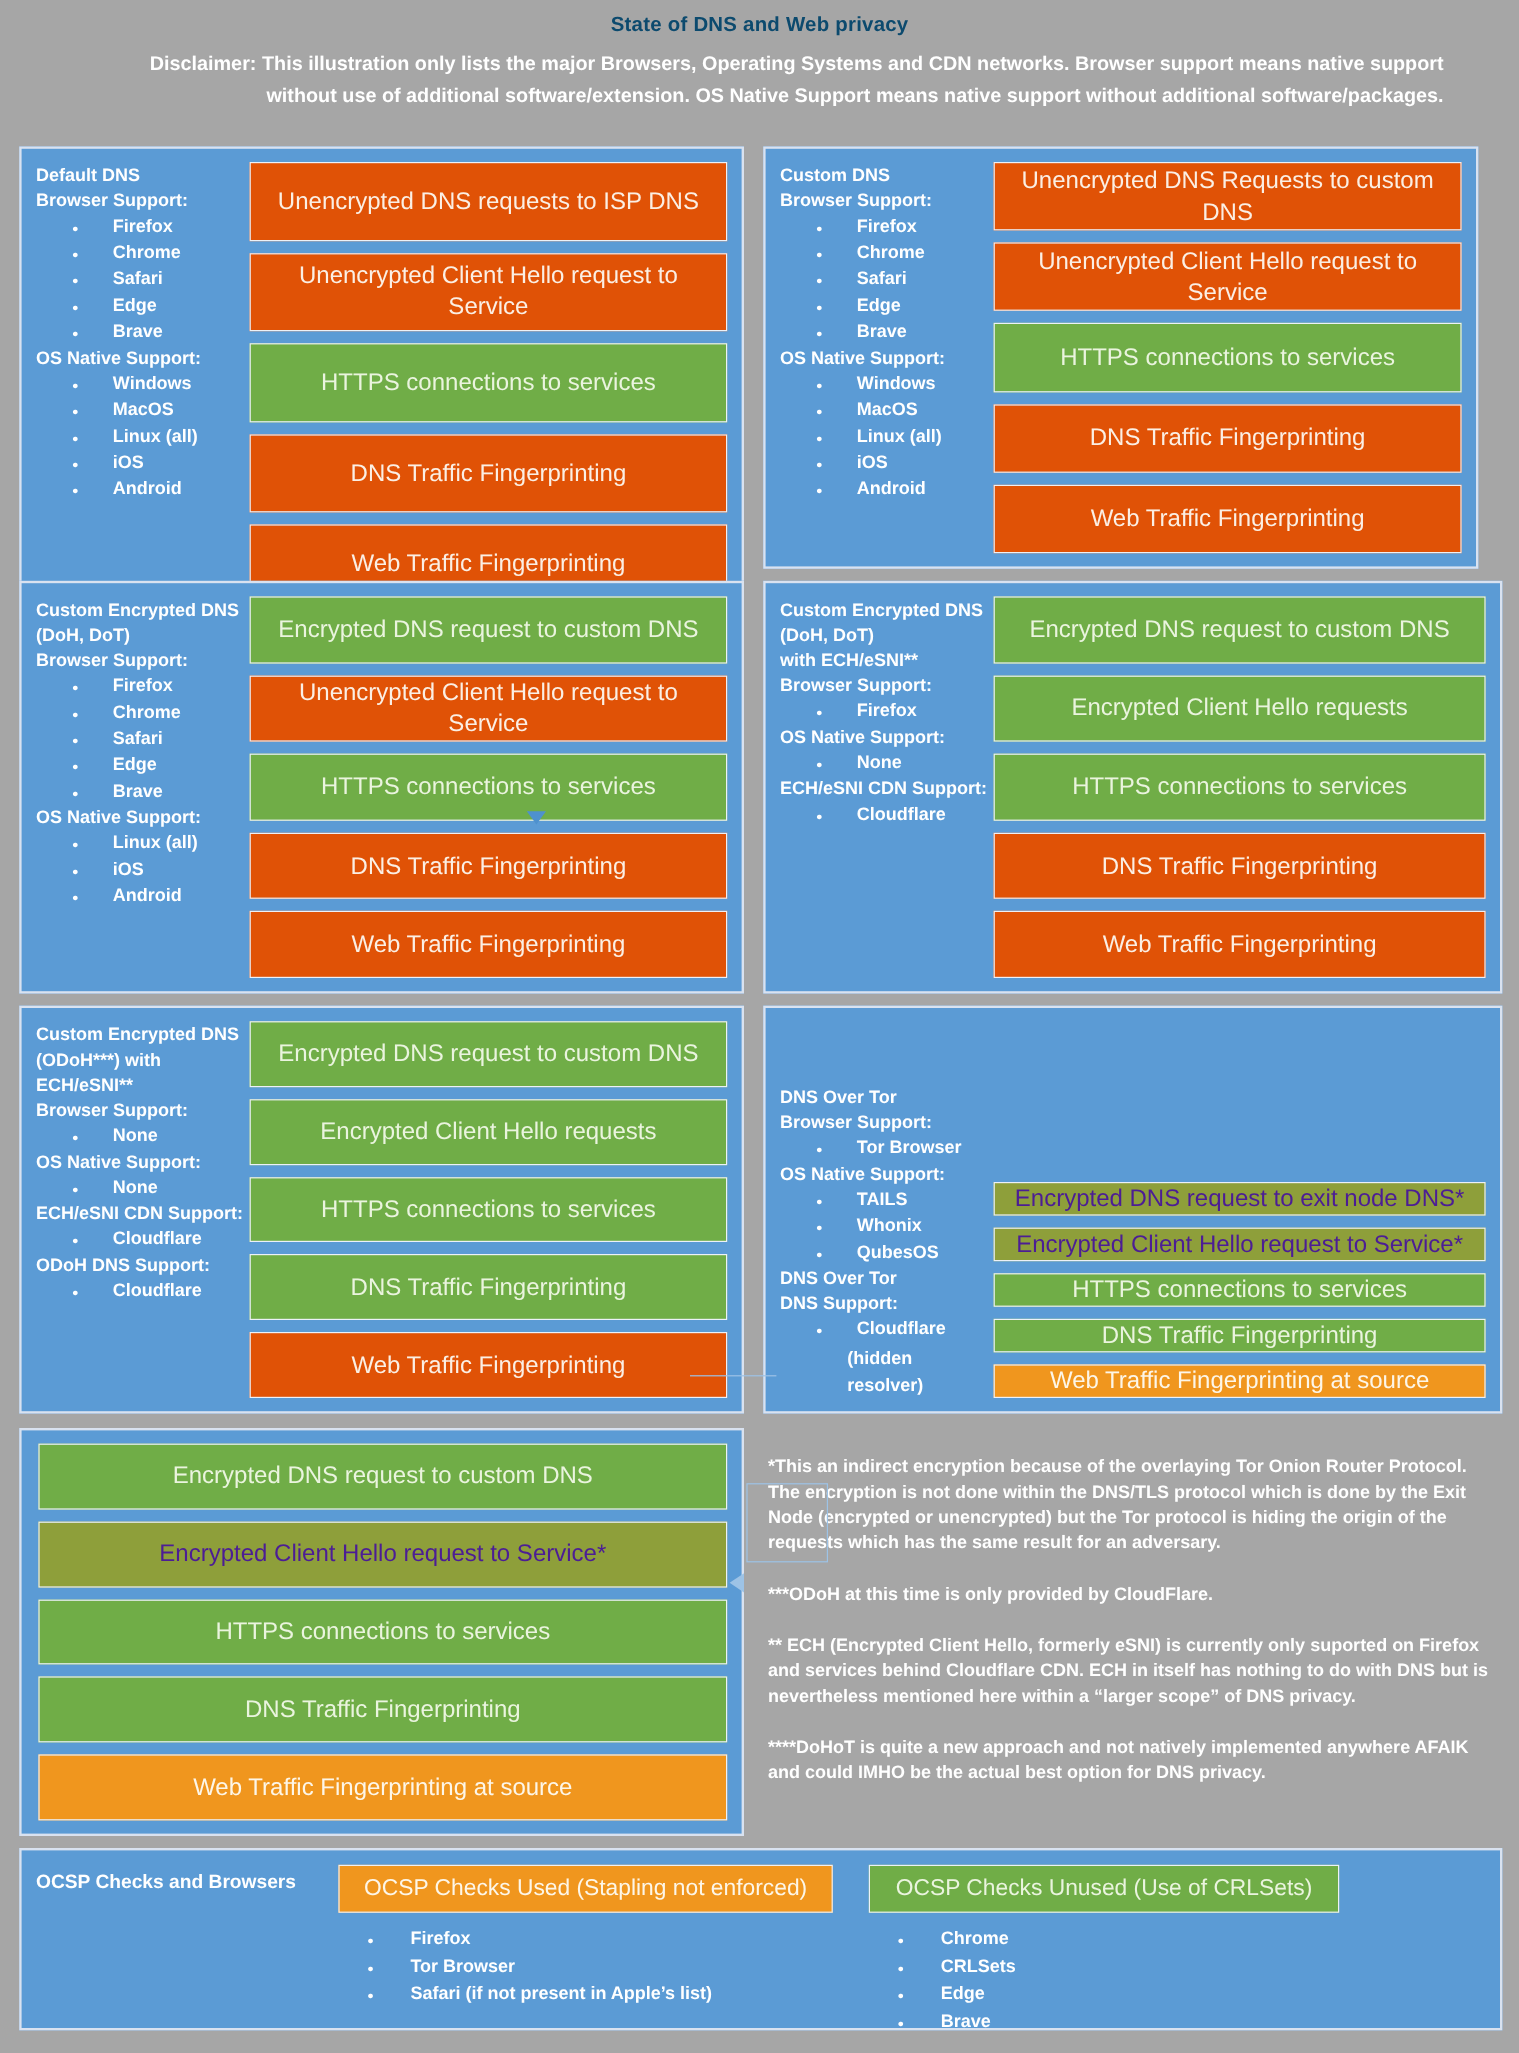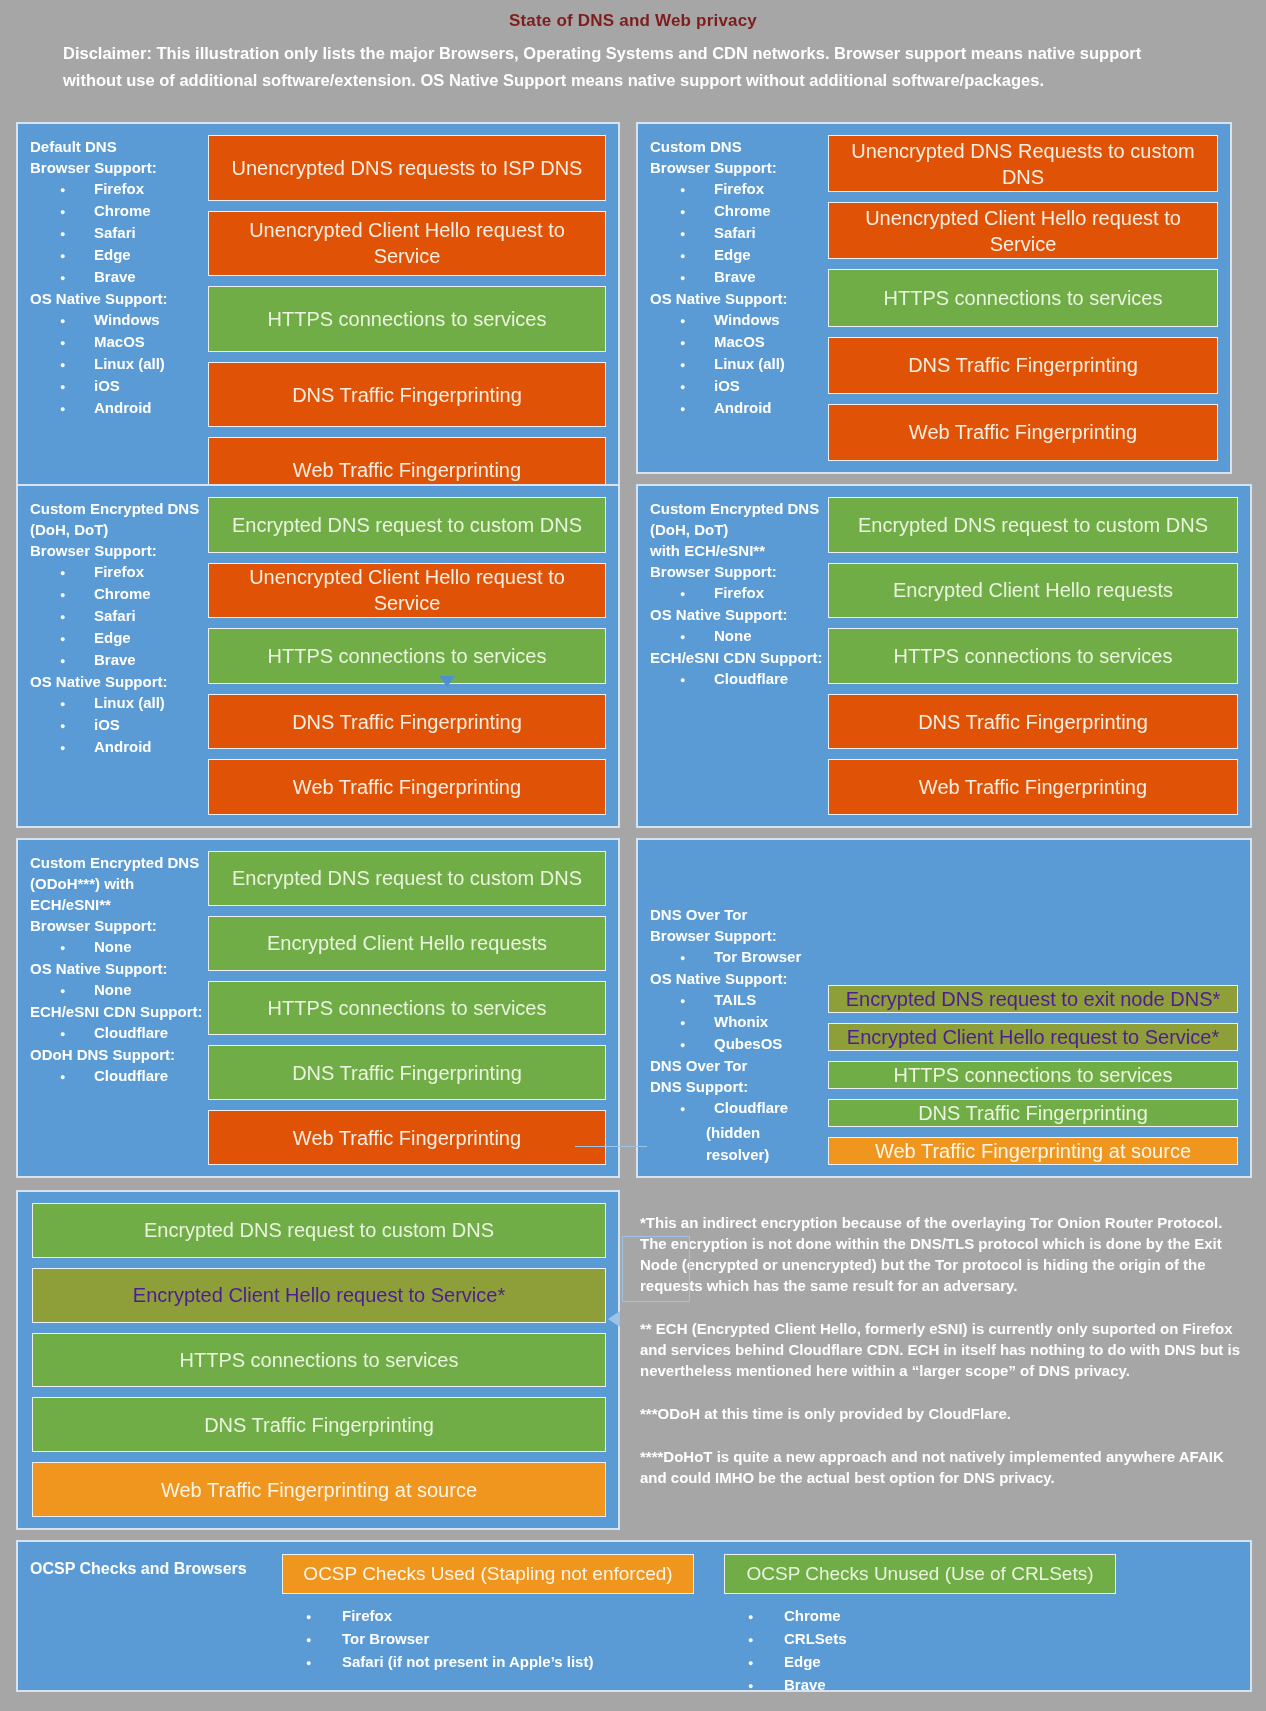--- a/index.html
+++ b/index.html
@@ -5,25 +5,25 @@
   html,body{margin:0;padding:0;}
   body{
     width:1266px;height:1711px;overflow:hidden;
     background:var(--bg,#A6A6A6);
     font-family:"Liberation Sans",sans-serif;
   }
   .page{position:relative;width:1266px;height:1711px;background:var(--bg,#A6A6A6);}
 
   .title{
     position:absolute;top:11px;left:0;width:100%;
-    text-align:center;color:#7f1d1d;font-weight:bold;font-size:17px;letter-spacing:.2px;
+    text-align:center;color:#0c4a6e;font-weight:bold;font-size:17px;letter-spacing:.2px;
   }
   .disclaimer{
     position:absolute;top:40px;left:63px;width:1140px;
-    text-align:left;color:#fff;font-weight:bold;font-size:16.5px;line-height:27px;
+    text-align:right;color:#fff;font-weight:bold;font-size:16.5px;line-height:27px;
   }
 
   .panel{
     position:absolute;box-sizing:border-box;
     background:var(--panel,#5B9BD5);
     border:2px solid #D9E2F0;
     padding:10px 12px;
     display:flex;
   }
   .p0{left:16px;top:122px;width:604px;height:394px;}
@@ -349,22 +349,22 @@
           <span class="bar-text">DNS Traffic Fingerprinting</span>
         </div>
         <div class="bar warn">
           <span class="bar-text">Web Traffic Fingerprinting at source</span>
         </div>
       </div>
     </div>
 
   <div class="notes" id="notes">
       <div class="note">*This an indirect encryption because of the overlaying Tor Onion Router Protocol. The encryption is not done within the DNS/TLS protocol which is done by the Exit Node (encrypted or unencrypted) but the Tor protocol is hiding the origin of the requests which has the same result for an adversary.</div>
+      <div class="note">***ODoH at this time is only provided by CloudFlare.</div>
       <div class="note">** ECH (Encrypted Client Hello, formerly eSNI) is currently only suported on Firefox and services behind Cloudflare CDN. ECH in itself has nothing to do with DNS but is nevertheless mentioned here within a “larger scope” of DNS privacy.</div>
-      <div class="note">***ODoH at this time is only provided by CloudFlare.</div>
       <div class="note">****DoHoT is quite a new approach and not natively implemented anywhere AFAIK and could IMHO be the actual best option for DNS privacy.</div>
     </div>
 
   <div class="panel ocsp" id="ocsp">
     <div class="ocsp-title">OCSP Checks and Browsers</div>
     <div class="ocsp-col used" id="ocsp-used">
         <div class="ocsp-bar warn">OCSP Checks Used (Stapling not enforced)</div>
         <ul class="side-list ocsp-list">
           <li class="side-item">Firefox</li>
           <li class="side-item">Tor Browser</li>

